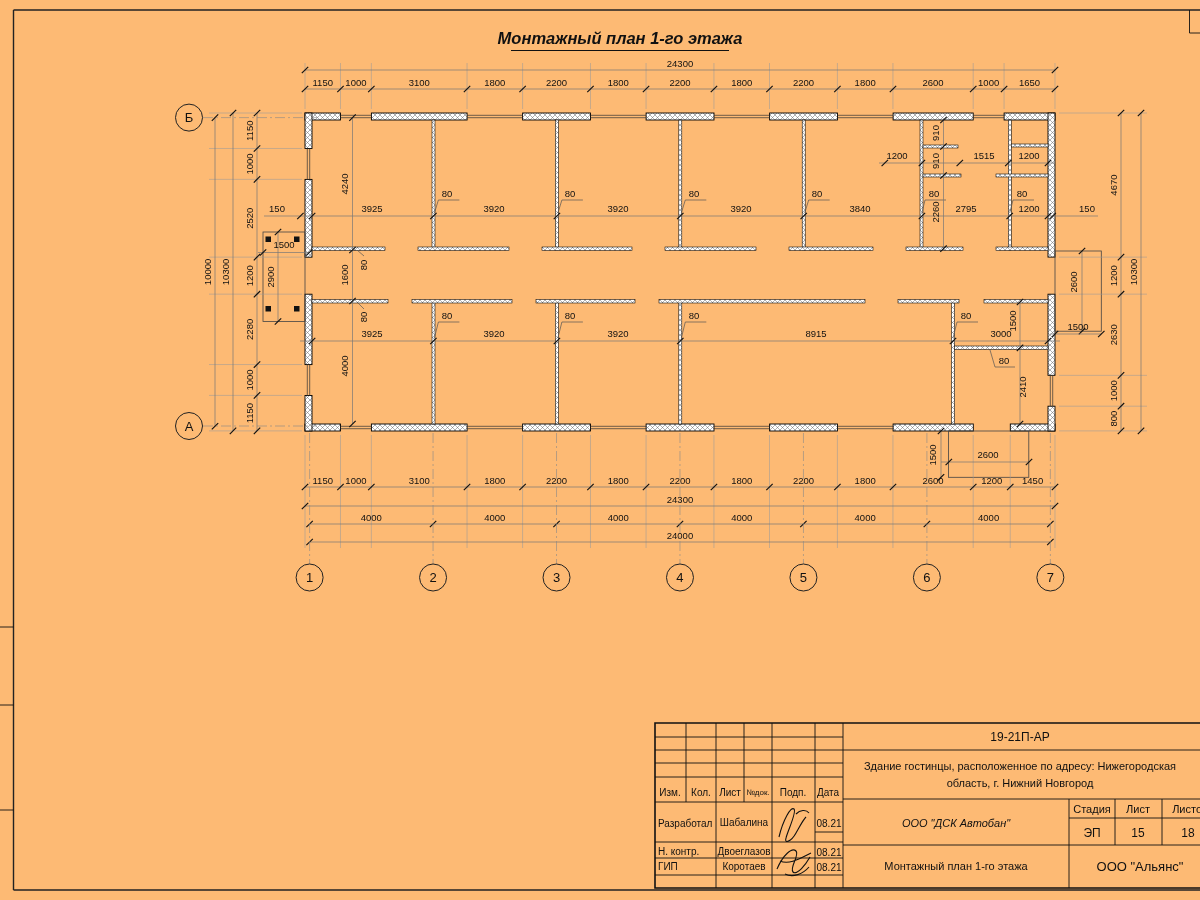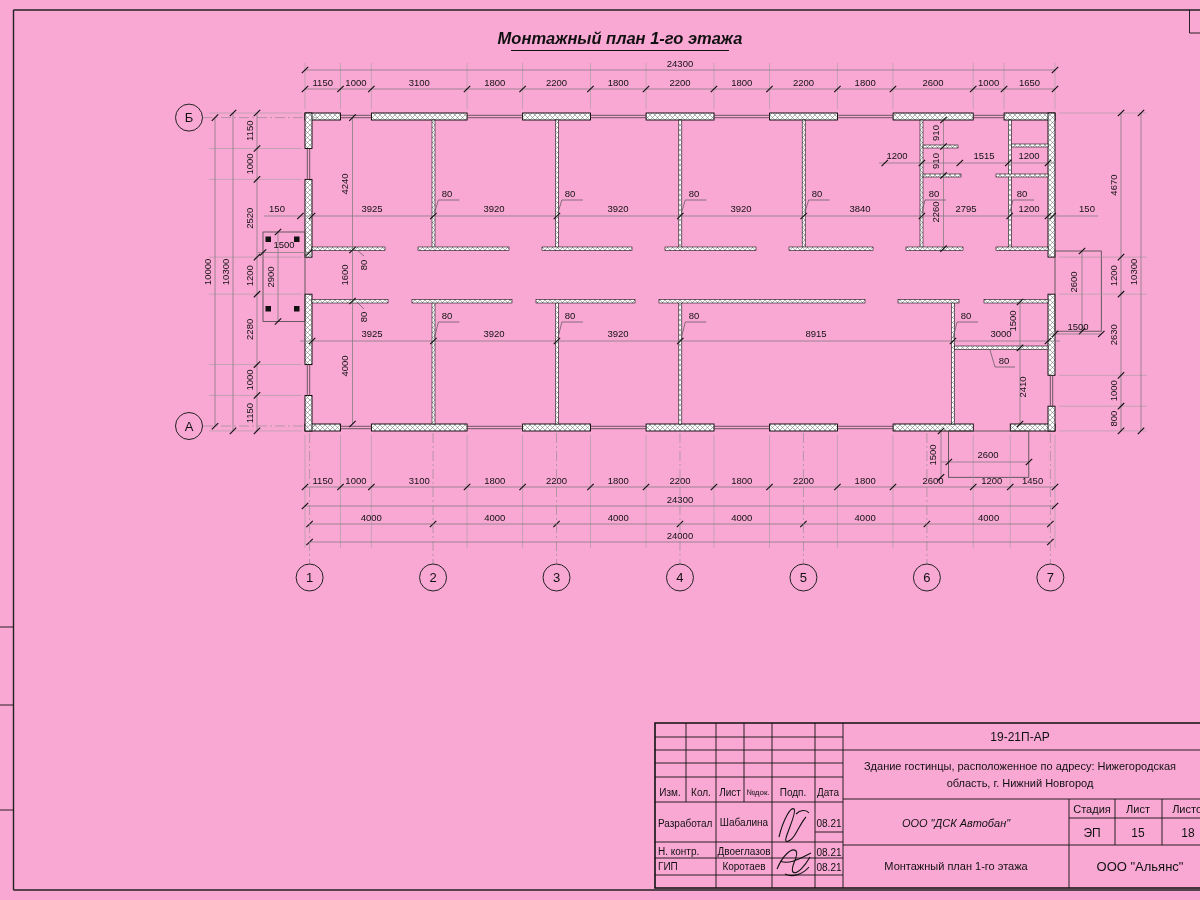--- a/index.html
+++ b/index.html
@@ -1,16 +1,16 @@
 <!DOCTYPE html>
 <html><head>
 <meta charset="utf-8">
 <style>
   html,body{margin:0;padding:0;background:#fff;}
-  #sheet{position:relative;width:1200px;height:900px;background:#f9a8d4;overflow:hidden;}
+  #sheet{position:relative;width:1200px;height:900px;background:#fdba74;overflow:hidden;}
   svg{display:block;position:absolute;left:0;top:0;}
   .w{fill:url(#ht);stroke:#000;stroke-width:.9;}
   .p{fill:url(#ht);stroke:#000;stroke-width:.55;}
   .o{fill:none;stroke:#444;stroke-width:.8;}
   .sq{fill:#111;}
   .win{stroke:#333;stroke-width:.7;fill:none;}
   .dim{stroke:#777;stroke-width:.7;fill:none;}
   .ext{stroke:#9a9a9a;stroke-width:.55;}
   .tick{stroke:#111;stroke-width:1.15;}
   .dt{font:9.5px "Liberation Sans",sans-serif;fill:#111;text-anchor:middle;}

